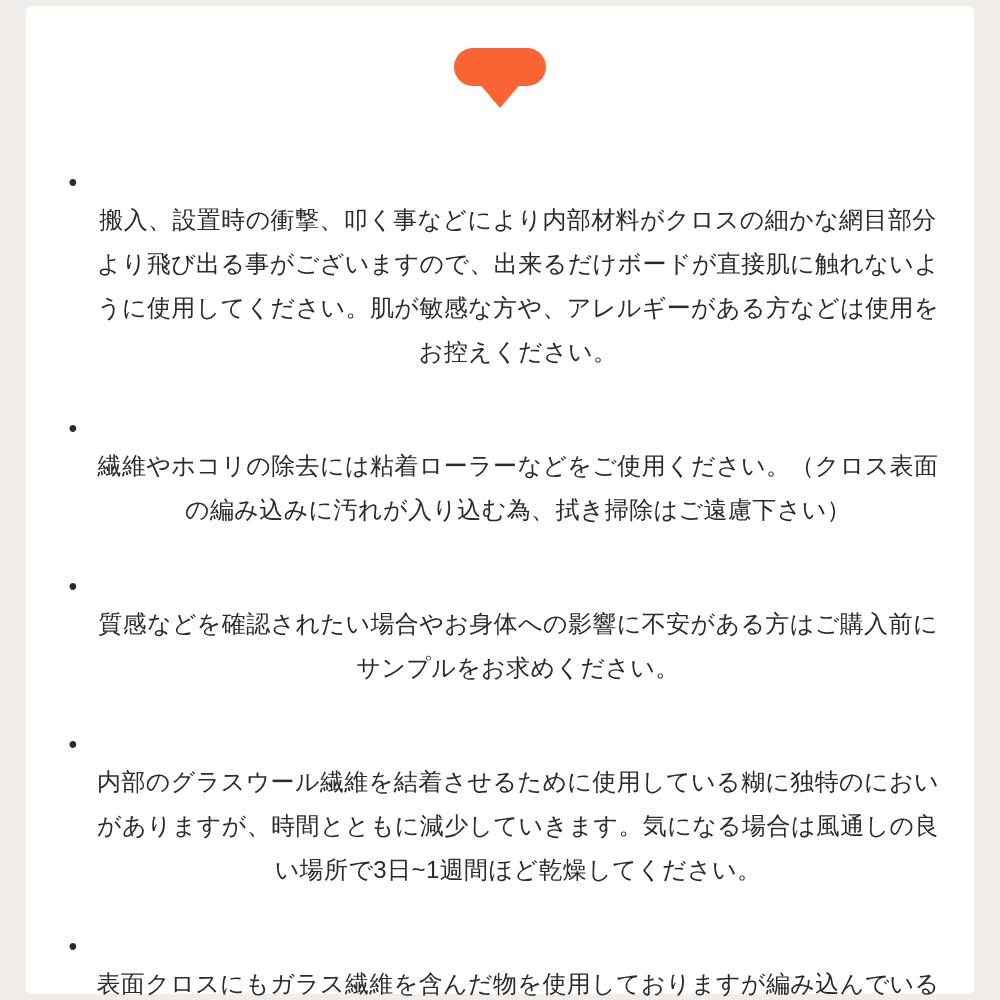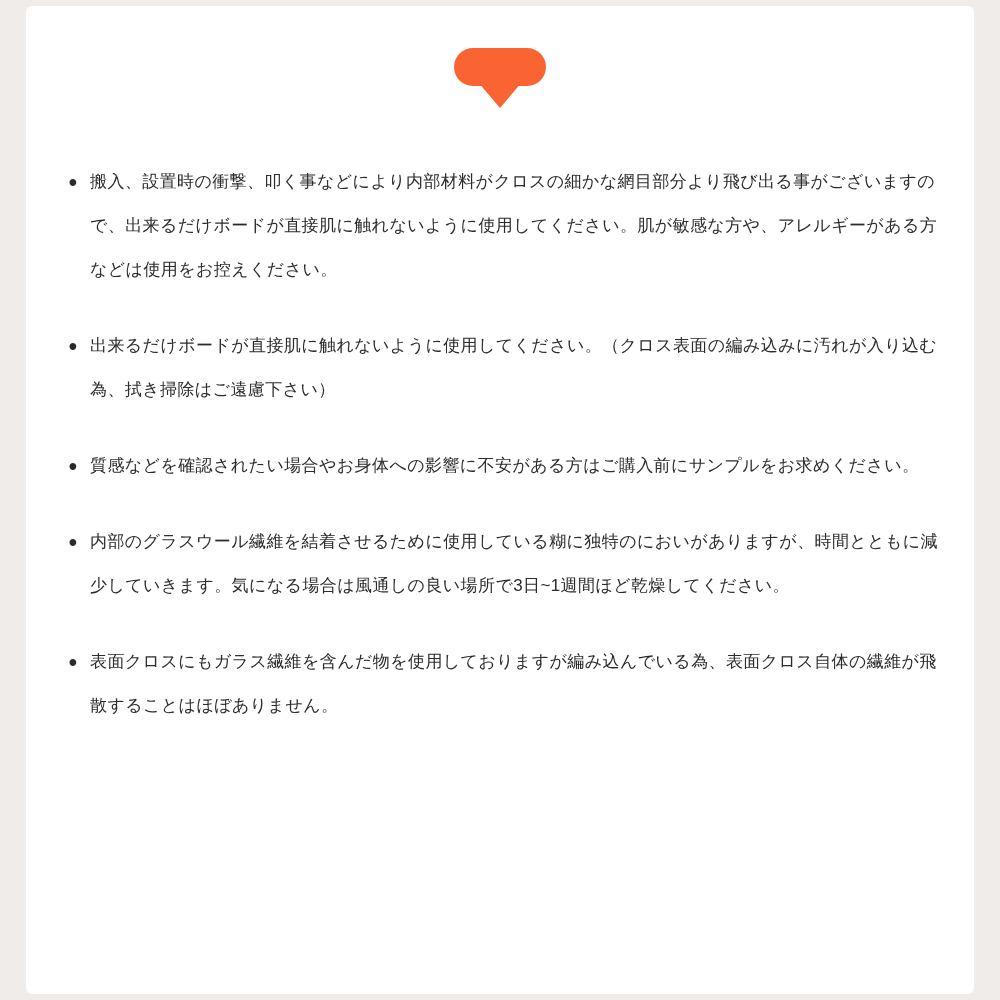--- a/index.html
+++ b/index.html
@@ -67,25 +67,26 @@
   .bullet {
     flex: 0 0 auto;
     width: 34px;
     text-align: center;
     font-size: 25px;
     line-height: 44px;
     color: #2b2b2b;
   }
   .item-text {
     flex: 1 1 auto;
-    font-size: 17px;
+    font-size: 24px;
     line-height: 44px;
     color: #2b2b2b;
     letter-spacing: 0.4px;
-    text-align: left;
+    text-align: center;
+    margin-top: 38px;
   }
 </style>
 </head>
 <body>
 
 <div class="page">
 
   <div class="banner-wrap">
     <div class="banner">
       <span class="tail"></span>
@@ -94,21 +95,21 @@
 
   <div class="list">
 
     <div class="item">
       <span class="bullet">•</span>
       <span class="item-text">搬入、設置時の衝撃、叩く事などにより内部材料がクロスの細かな網目部分より飛び出る事がございますので、出来るだけボードが直接肌に触れないように使用してください。肌が敏感な方や、アレルギーがある方などは使用をお控えください。</span>
     </div>
 
     <div class="item">
       <span class="bullet">•</span>
-      <span class="item-text">出来るだけボードが直接肌に触れないように使用してください。（クロス表面の編み込みに汚れが入り込む為、拭き掃除はご遠慮下さい）</span>
+      <span class="item-text">繊維やホコリの除去には粘着ローラーなどをご使用ください。（クロス表面の編み込みに汚れが入り込む為、拭き掃除はご遠慮下さい）</span>
     </div>
 
     <div class="item">
       <span class="bullet">•</span>
       <span class="item-text">質感などを確認されたい場合やお身体への影響に不安がある方はご購入前にサンプルをお求めください。</span>
     </div>
 
     <div class="item">
       <span class="bullet">•</span>
       <span class="item-text">内部のグラスウール繊維を結着させるために使用している糊に独特のにおいがありますが、時間とともに減少していきます。気になる場合は風通しの良い場所で3日~1週間ほど乾燥してください。</span>

